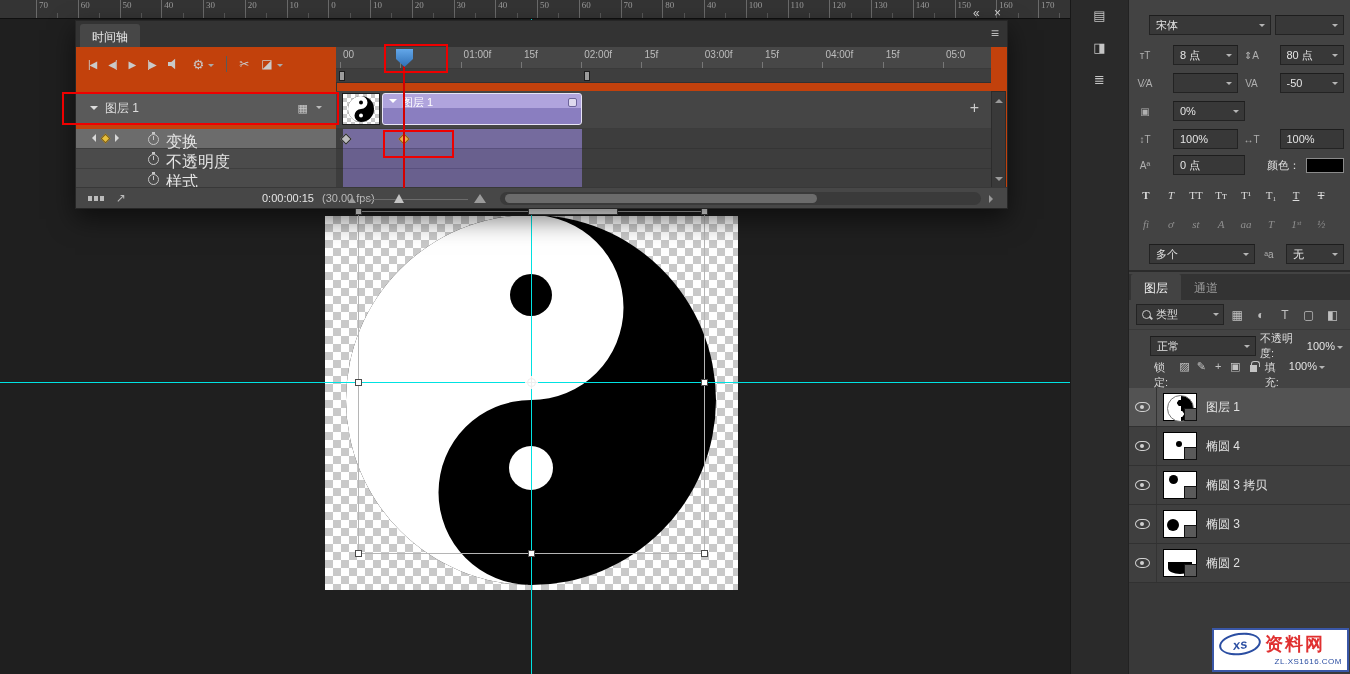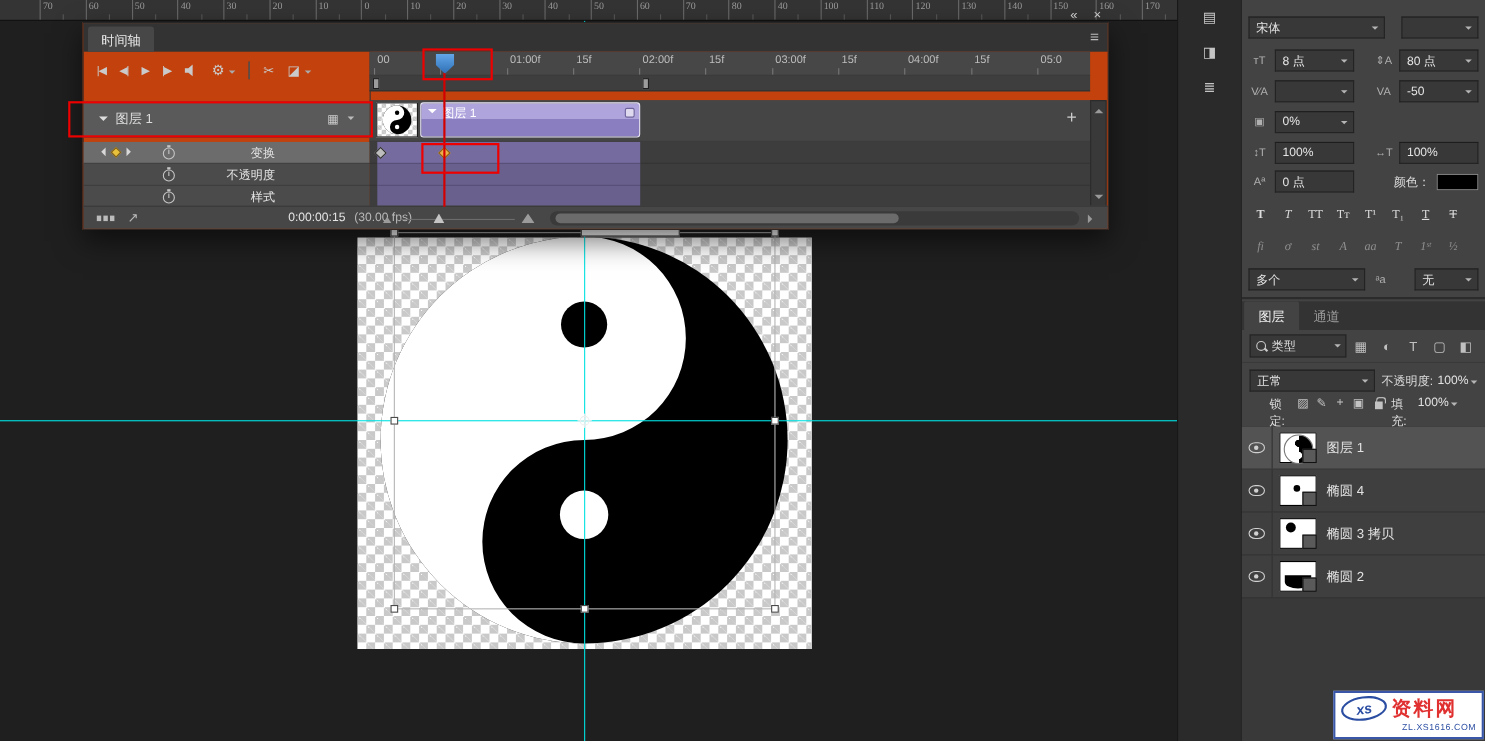--- a/index.html
+++ b/index.html
@@ -92,21 +92,21 @@
                border-bottom:1px solid #3e3e3e; }
   .prop-row.selected .prop-head { background:#6c6c6c; }
   .kfnav { position:absolute; left:14px; top:5px; display:flex; gap:6px; align-items:center; visibility:hidden; }
   .prop-row.selected .kfnav { visibility:visible; }
   .knav-l { width:0; height:0; border:4px solid transparent; border-right-color:#d8d8d8; margin-left:-2px; }
   .knav-r { width:0; height:0; border:4px solid transparent; border-left-color:#d8d8d8; }
   .knav-d { width:7px; height:7px; background:#e8c03c; transform:rotate(45deg); border:1px solid #7a5a1a; }
   .sw { position:absolute; left:72px; top:5px; width:11px; height:11px; border:1px solid #c6c6c6; border-radius:50%; }
   .sw::before { content:""; position:absolute; left:3px; top:-3px; width:3px; height:2px; background:#c6c6c6; }
   .sw::after { content:""; position:absolute; left:4px; top:1px; width:1px; height:4px; background:#c6c6c6; }
-  .prop-label { position:absolute; left:90px; top:3px; width:84px; text-align:right; font-size:11px; color:#e4e4e4; }
+  .prop-label { position:absolute; left:90px; top:3px; width:84px; text-align:left; font-size:16px; color:#e4e4e4; }
   .prop-lane { position:absolute; left:260px; top:0; width:655px; height:20px; background:#3d3d3d;
                border-bottom:1px solid #353535; }
   .pclip { position:absolute; left:7px; top:0; width:239px; height:20px; background:#69608e;
            border-bottom:1px solid #59507e; }
   .prop-row.selected .pclip { background:#756b9e; }
 
   .kf { position:absolute; width:8px; height:8px; transform:rotate(45deg); z-index:12; }
   .kf-gray { left:266px; top:114px; background:#bdbdbd; border:1px solid #2e2e2e; }
   .kf-yellow { left:324px; top:114px; background:#eeb04a; border:1px solid #8a5d12; }
 
@@ -155,21 +155,21 @@
                cursor:pointer; }
 
   
   #rightcol { position:absolute; left:1128px; top:0; width:222px; height:674px; background:#434343;
               border-left:1px solid #222; z-index:6; font-size:11px; color:#ddd; }
 
   #charpanel { position:absolute; left:0; top:0; right:0; height:272px; }
   #charpanel::after { content:""; position:absolute; left:0; right:0; bottom:0; height:2px; background:#2b2b2b; }
   .crow { position:absolute; left:6px; right:6px; height:22px; display:flex; align-items:center; gap:4px; }
   .fld { height:20px; background:#383838; border:1px solid #232323; border-top-color:#1d1d1d; color:#e4e4e4;
-         font-size:11px; display:flex; align-items:center; padding-left:6px; position:relative; }
+         font-size:11px; display:flex; align-items:center; padding-left:6px; position:relative;margin-left:14px; }
   .fld.dd { padding-right:16px; }
   .fld.dd::after { content:""; position:absolute; right:5px; top:8px; border:3.5px solid transparent;
                    border-top-color:#b5b5b5; }
   .cicon { flex:0 0 20px; width:20px; color:#b0b0b0; font-size:10px; text-align:center; }
   .clabel { font-size:11px; color:#ddd; }
   .swatch { width:38px; height:15px; background:#000; border:1px solid #8a8a8a; margin-left:auto; }
   .sbn { width:22px; text-align:center; color:#ddd; font-size:11px; font-family:"Liberation Serif",serif;
          cursor:pointer; }
   .sbn.sb { font-weight:bold; } .sbn.si { font-style:italic; }
   .sbn.su { text-decoration:underline; } .sbn.st { text-decoration:line-through; }
@@ -570,20 +570,27 @@
           </div>
 
           <div class="lrow">
             <span class="eyecol">
               <span class="eye"></span>
             </span>
             <span class="lthumb dot-c"></span>
             <span class="lname">椭圆 3 拷贝</span>
           </div>
 
+          <div class="lrow">
+            <span class="eyecol">
+              <span class="eye"></span>
+            </span>
+            <span class="lthumb circle-left"></span>
+            <span class="lname">椭圆 3</span>
+          </div>
 
           <div class="lrow">
             <span class="eyecol">
               <span class="eye"></span>
             </span>
             <span class="lthumb half-bottom"></span>
             <span class="lname">椭圆 2</span>
           </div>
         </div>
     </div>

